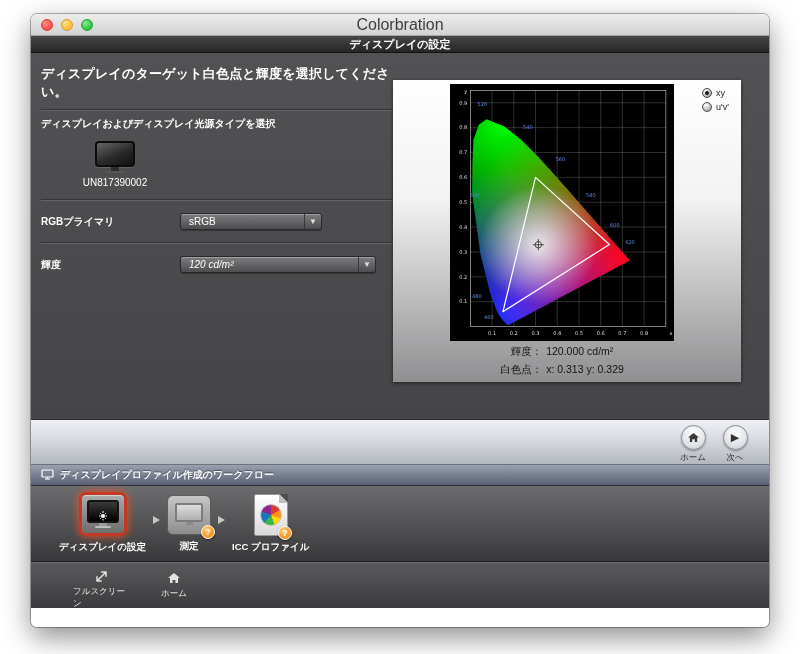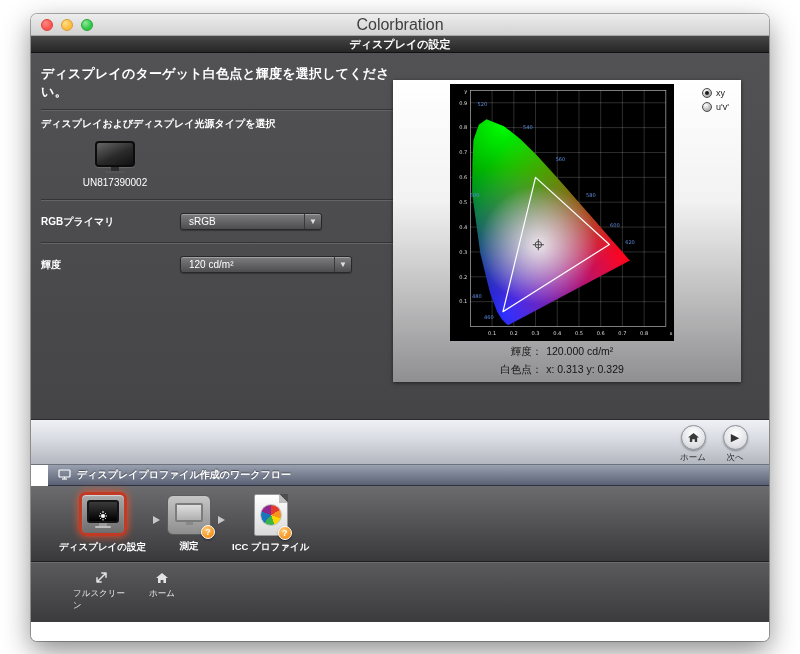--- a/index.html
+++ b/index.html
@@ -32,21 +32,21 @@
   .mon-stand { width:8px; height:4px; background:#2e2e2e; margin:0 auto; }
   .mon-base { width:20px; height:2px; background:#555; margin:0 auto; border-radius:1px; }
   .dev-name, .dev-serial { font-size:10px; line-height:16px; margin-top:2px; }
 
   .formrow { display:flex; align-items:center; width:352px; margin:12px 0; }
   .formrow label { width:139px; font-size:10px; font-weight:bold; }
   .dropdown { height:17px; width:142px; background:linear-gradient(#7d7d7f,#4d4d4f); border:1px solid #28282a; border-radius:3px;
               color:#fff; font-size:10px; display:flex; align-items:center; justify-content:space-between; padding-left:8px;
               box-shadow:inset 0 1px 0 rgba(255,255,255,.28), 0 1px 1px rgba(0,0,0,.3); cursor:default; }
   .dropdown .arrow { width:17px; text-align:center; font-size:8px; color:#e0e0e0; border-left:1px solid #38383a; line-height:15px; }
-  .dropdown.wide { width:172px; }
+  .dropdown.wide { width:196px;font-style:italic; }
   .rowline { margin:4px 0; }
 
   
   .chartpane { width:365px; height:302px; margin:27px 28px 0 0; position:relative;
                background:linear-gradient(#ffffff 0%, #f2f2f2 40%, #8f8f91 100%);
                box-shadow:0 1px 4px rgba(0,0,0,.55); }
   .radios { position:absolute; top:8px; right:12px; font-size:9px; color:#1d1d1d; }
   .radio { display:flex; align-items:center; gap:4px; margin-bottom:4px; cursor:default; }
   .rb { width:10px; height:10px; border-radius:50%; border:1px solid #4c4c4c;
         background:radial-gradient(circle at 35% 28%, #ffffff, #9e9ea2 85%); position:relative; }
@@ -71,21 +71,21 @@
                   background:radial-gradient(circle at 50% 32%, #ffffff, #dfe1e5 65%, #bcbec4); border:1px solid #8c8f96;
                   box-shadow:0 1px 2px rgba(0,0,0,.35); color:#333; }
   .navbtn .lbl { font-size:8.5px; color:#2c2c2c; margin-top:2px; }
   .navbtn.home { right:54px; }
   .navbtn.next { right:12px; }
   .playglyph { font-size:11px; color:#333; line-height:1; }
 
   
   .wfheader { height:21px; background:linear-gradient(#99a0af,#5a6174); border-bottom:1px solid #2d3240;
               display:flex; align-items:center; gap:6px; padding-left:10px;
-              color:#fff; font-size:10px; font-weight:bold; text-shadow:0 -1px 1px rgba(0,0,0,.45);margin-left:17px; }
+              color:#fff; font-size:10px; font-weight:bold; text-shadow:0 -1px 1px rgba(0,0,0,.45); }
   .wfbody { height:76px; background:linear-gradient(#6c6c6e,#39393b); border-bottom:1px solid #1f1f21;
             display:flex; align-items:flex-start; padding:6px 0 0 28px; }
   .step { display:flex; flex-direction:column; align-items:center; }
   .steplabel { font-size:9.5px; font-weight:bold; color:#fff; margin-top:5px; white-space:nowrap; }
   .arrowsep { width:0; height:0; border-left:7px solid #c7c7c7; border-top:4.5px solid transparent; border-bottom:4.5px solid transparent;
               margin:24px 7px 0 7px; }
   .icon1 { width:48px; height:44px; border-radius:7px; border:3px solid #c23a24;
            background:linear-gradient(#ababab,#6d6d6d); position:relative;
            box-shadow:0 0 9px rgba(255,80,40,.95), inset 0 1px 1px rgba(255,255,255,.55);
            display:flex; flex-direction:column; align-items:center; justify-content:center; }
@@ -106,22 +106,22 @@
                  border-right:9px solid transparent; border-bottom:9px solid #bfbfbf; }
   .pinwheel { width:22px; height:22px; border-radius:50%; border:1px solid #c4c4c4;
               background:conic-gradient(#e23a2e 0deg 60deg, #f7941d 60deg 110deg, #ffd400 110deg 160deg,
                                         #39b54a 160deg 220deg, #1b75bb 220deg 290deg, #90278e 290deg 360deg); }
   .badge { position:absolute; right:-5px; bottom:-5px; width:14px; height:14px; border-radius:50%;
            background:radial-gradient(circle at 35% 28%, #ffc873, #f7941d 70%); border:1px solid #fff;
            color:#fff; font-size:9px; font-weight:bold; line-height:12px; text-align:center;
            box-shadow:0 1px 2px rgba(0,0,0,.45); }
 
   
-  .toolbar { height:60px; background:linear-gradient(#5a5a5c,#3b3b3d); border-top:1px solid #6c6c6e;
-             display:flex; gap:5px; padding:6px 0 0 42px; }
+  .toolbar { height:46px; background:linear-gradient(#5a5a5c,#3b3b3d); border-top:1px solid #6c6c6e;
+             display:flex; gap:17px; padding:6px 0 0 42px; }
   .tool { display:flex; flex-direction:column; align-items:center; width:56px; cursor:default; }
   .ticon { height:17px; display:flex; align-items:center; justify-content:center; }
   .tlbl { font-size:8.5px; color:#e9e9e9; margin-top:2px; }
 
   .footer { height:19px; background:#ffffff; }
 </style>
 </head>
 <body>
 
 <div class="window">

